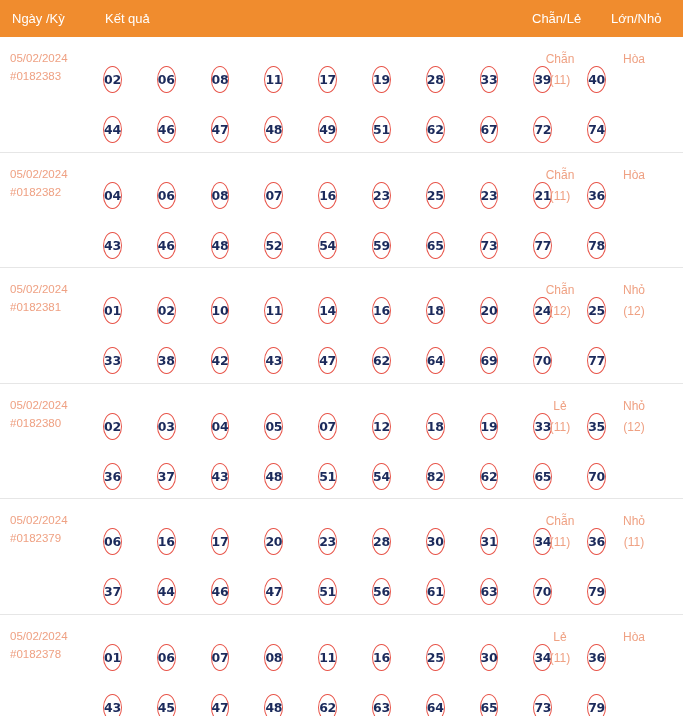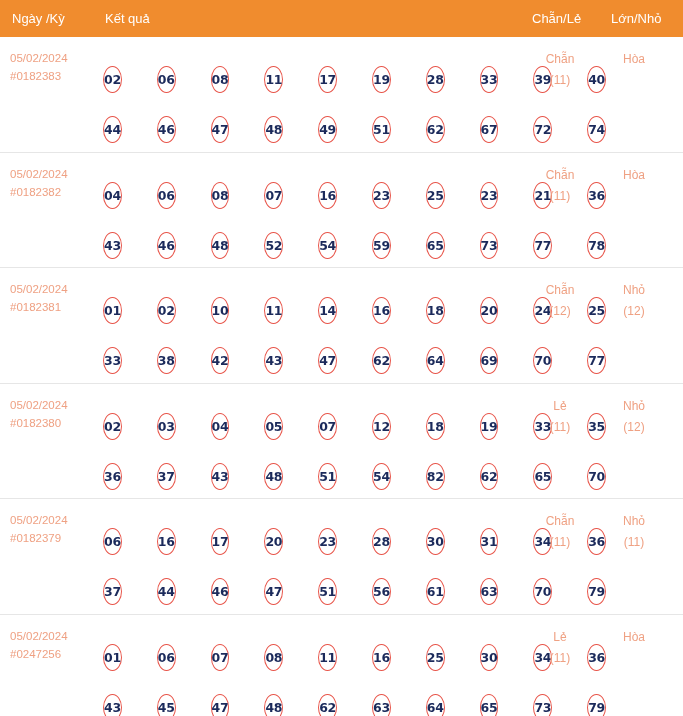--- a/index.html
+++ b/index.html
@@ -323,21 +323,21 @@
           <span class="stat-count">(11)</span>
         </div>
         <div class="cell-stat cell-bigsmall">
           <span class="stat-label">Nhỏ</span>
           <span class="stat-count">(11)</span>
         </div>
       </div>
       <div class="row">
         <div class="cell-date">
           <span class="date-line">05/02/2024</span>
-          <span class="draw-line">#0247256</span>
+          <span class="draw-line">#0182378</span>
         </div>
         <div class="cell-balls">
           <div class="ball-row">
             <div class="ball">01</div>
             <div class="ball">06</div>
             <div class="ball">07</div>
             <div class="ball">08</div>
             <div class="ball">11</div>
             <div class="ball">16</div>
             <div class="ball">25</div>

